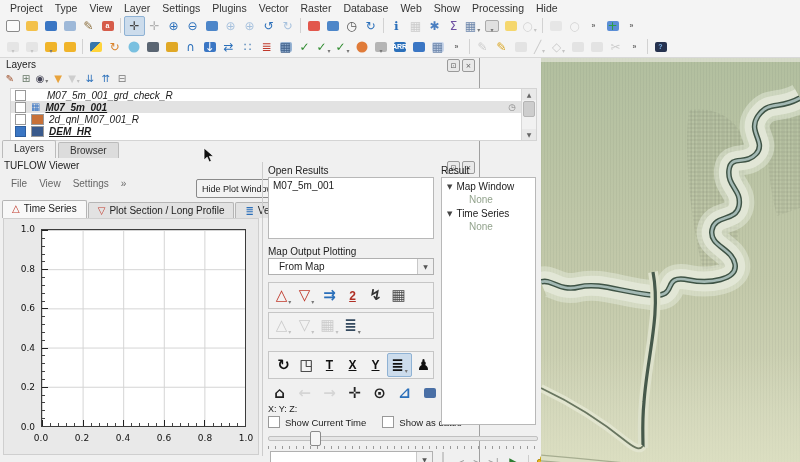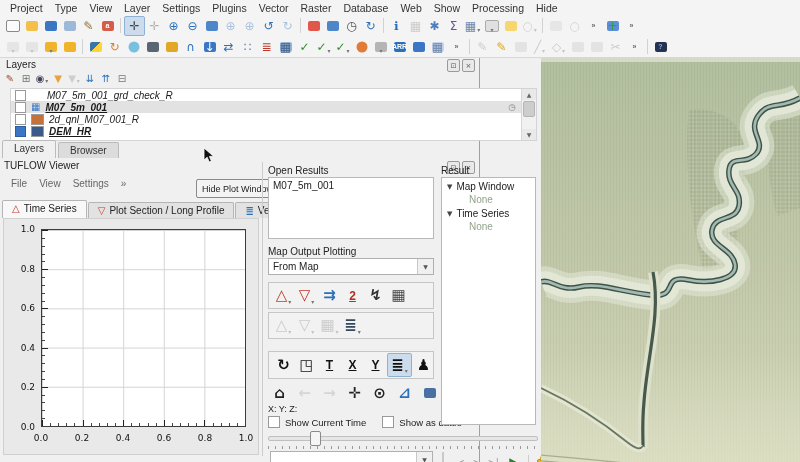--- a/index.html
+++ b/index.html
@@ -97,21 +97,21 @@
   #ylabels{position:absolute;left:4px;top:10px;bottom:27px;width:30px;}
   .yt{position:absolute;right:3px;transform:translateY(-50%);font-size:9px;color:#111;
       font-family:"DejaVu Sans",sans-serif;}
   
   .flabel{position:absolute;font-size:10px;color:#222;}
   #open-results-list{position:absolute;left:268px;top:119px;width:166px;height:62px;
                      background:#fff;border:1px solid #b8b8b8;box-sizing:border-box;}
   .oritem{padding:2px 4px;font-size:10px;}
   .combo{position:absolute;background:#fff;border:1px solid #b0b0b0;box-sizing:border-box;
          display:flex;align-items:center;}
-  .combo .cval{flex:1;padding-left:4px;font-size:10px;}
+  .combo .cval{flex:1;padding-left:10px;font-size:10px;}
   .combo .cdd{width:15px;align-self:stretch;background:#f0f0f0;border-left:1px solid #c8c8c8;
               display:flex;align-items:center;justify-content:center;font-size:6px;color:#555;
               font-family:"DejaVu Sans",sans-serif;}
   .gbox{position:absolute;left:268px;width:166px;border:1px solid #c6c6c6;background:#f2f2f2;
         display:flex;align-items:center;padding-left:3px;box-sizing:border-box;}
   #navrow{position:absolute;left:268px;top:324px;display:flex;align-items:center;gap:2px;}
   #xyz{position:absolute;left:268px;top:346px;font-size:9px;color:#222;}
   #checkrow{position:absolute;left:268px;top:358px;display:flex;gap:16px;align-items:center;}
   .ckitem{display:flex;gap:5px;align-items:center;}
   .ckb{width:10px;height:10px;border:1px solid #999;background:#fff;}

